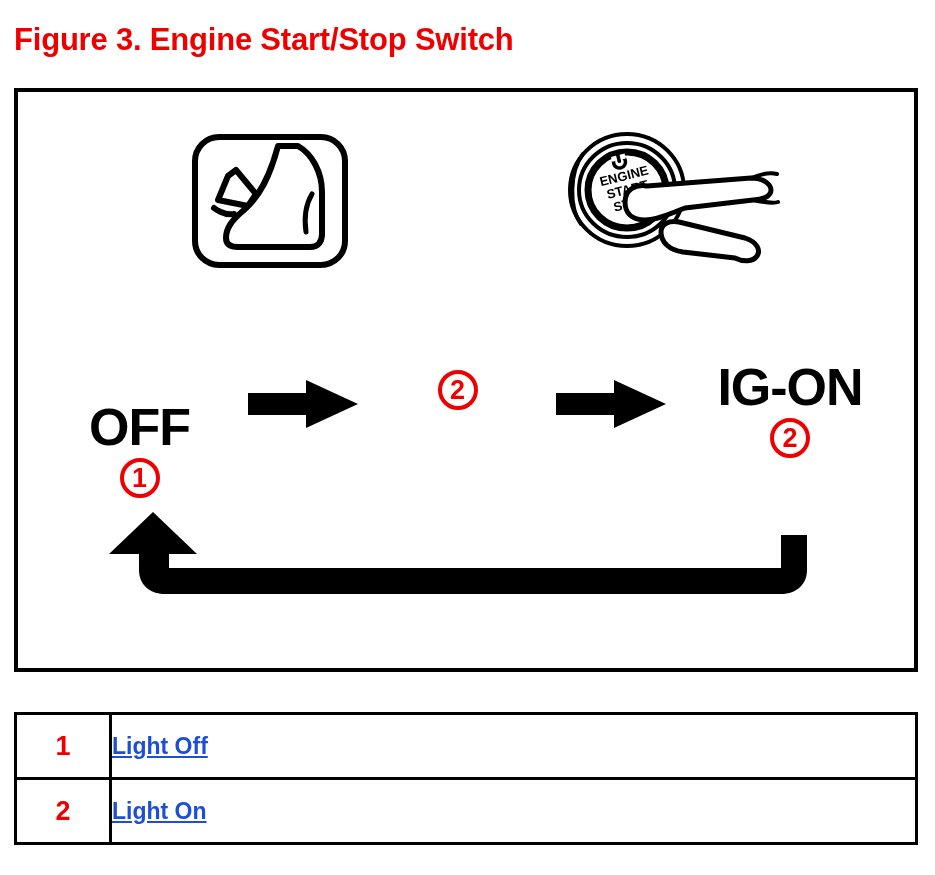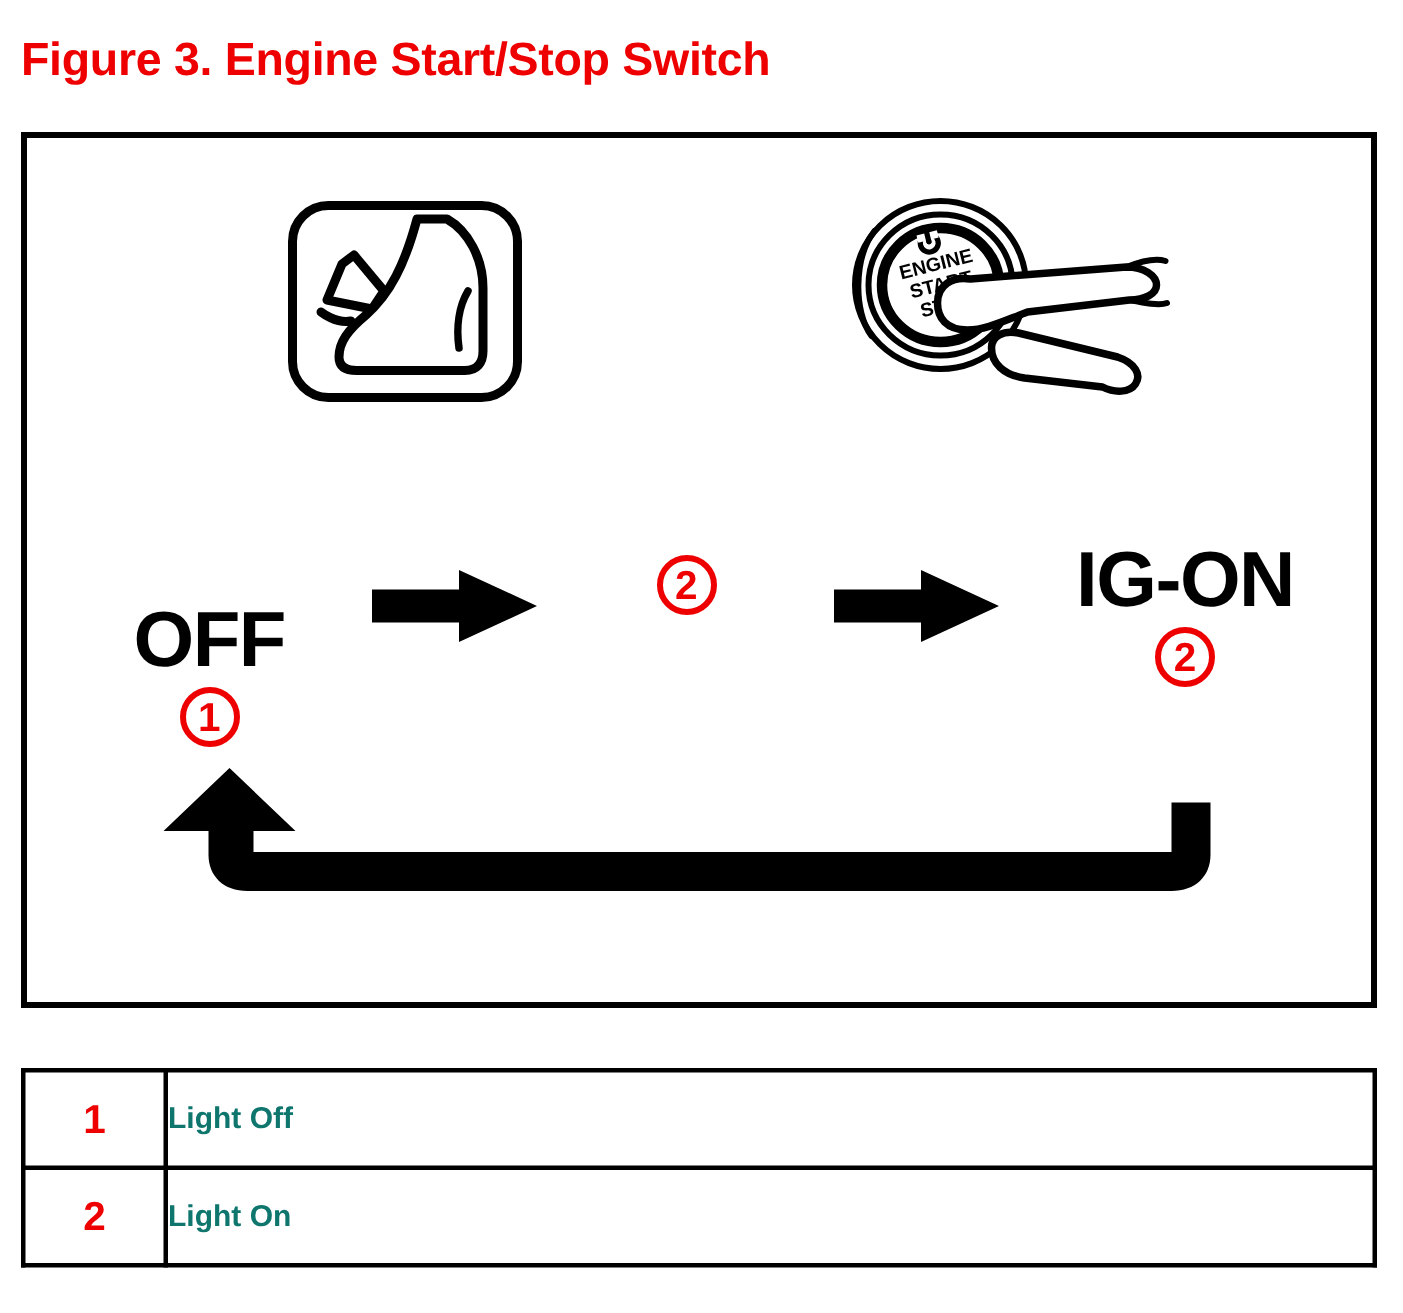--- a/index.html
+++ b/index.html
@@ -126,24 +126,25 @@
   .legend-num-cell {
     width: 92px;
     text-align: center;
     color: #ee0000;
     font-size: 27px;
     font-weight: bold;
     font-family: "Liberation Sans", sans-serif;
   }
   .legend-text-cell {
     padding-left: 22px;
-    color: #0f766e;
-    font-size: 20px;
-    font-weight: bold;
-    font-family: "Liberation Sans", sans-serif;
+    color: #1d4ed8;
+    font-size: 23px;
+    font-weight: bold;
+    font-family: "Liberation Sans", sans-serif;
+    text-decoration: underline;
   }
 </style>
 </head>
 <body>
 
 <div id="figure-caption">Figure 3.  Engine Start/Stop Switch</div>
 
 <div id="figure-frame"></div>
 
 <div class="illus" id="brake-pedal-illustration">

